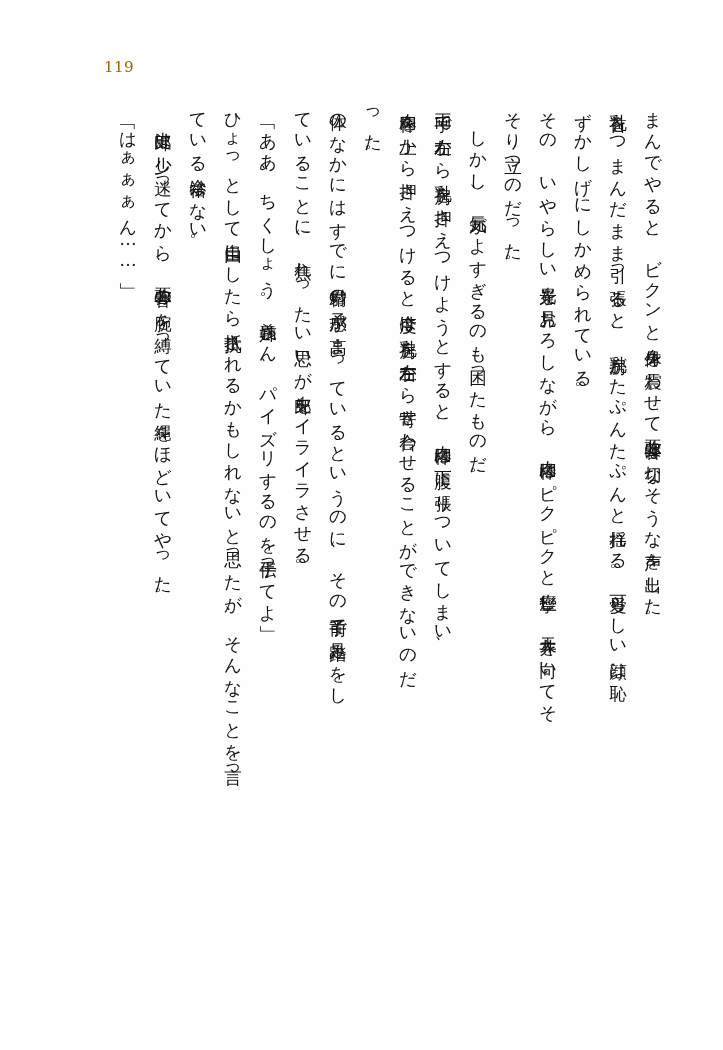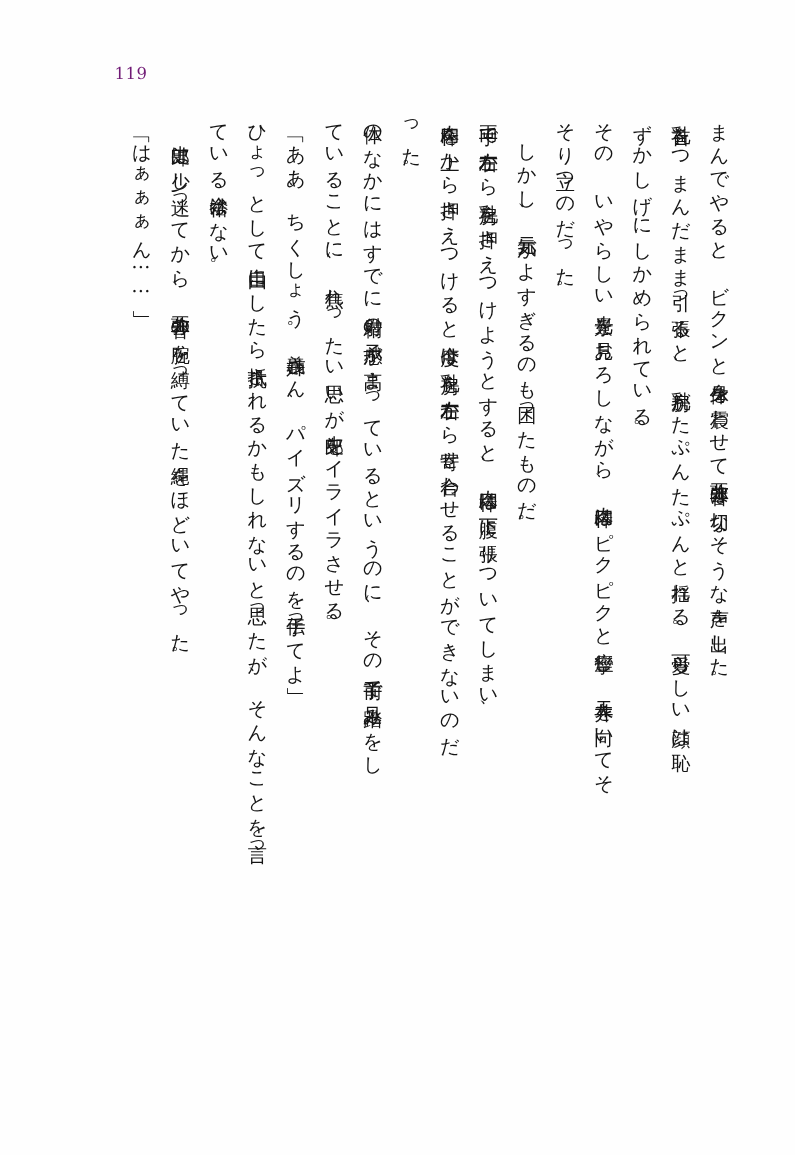--- a/index.html
+++ b/index.html
@@ -20,21 +20,21 @@
     height: 1050px;
     background: #fefefe;
     box-sizing: border-box;
   }
   .page-number {
     position: absolute;
     top: 58px;
     left: 104px;
     font-size: 15px;
     letter-spacing: 0.5px;
-    color: #701a75;
+    color: #a16207;
     font-family: "DejaVu Serif", "Liberation Serif", serif;
   }
   .text-block {
     position: absolute;
     top: 100px;
     right: 62px;
     left: 96px;
     height: 880px;
     display: flex;
     flex-direction: row-reverse;

